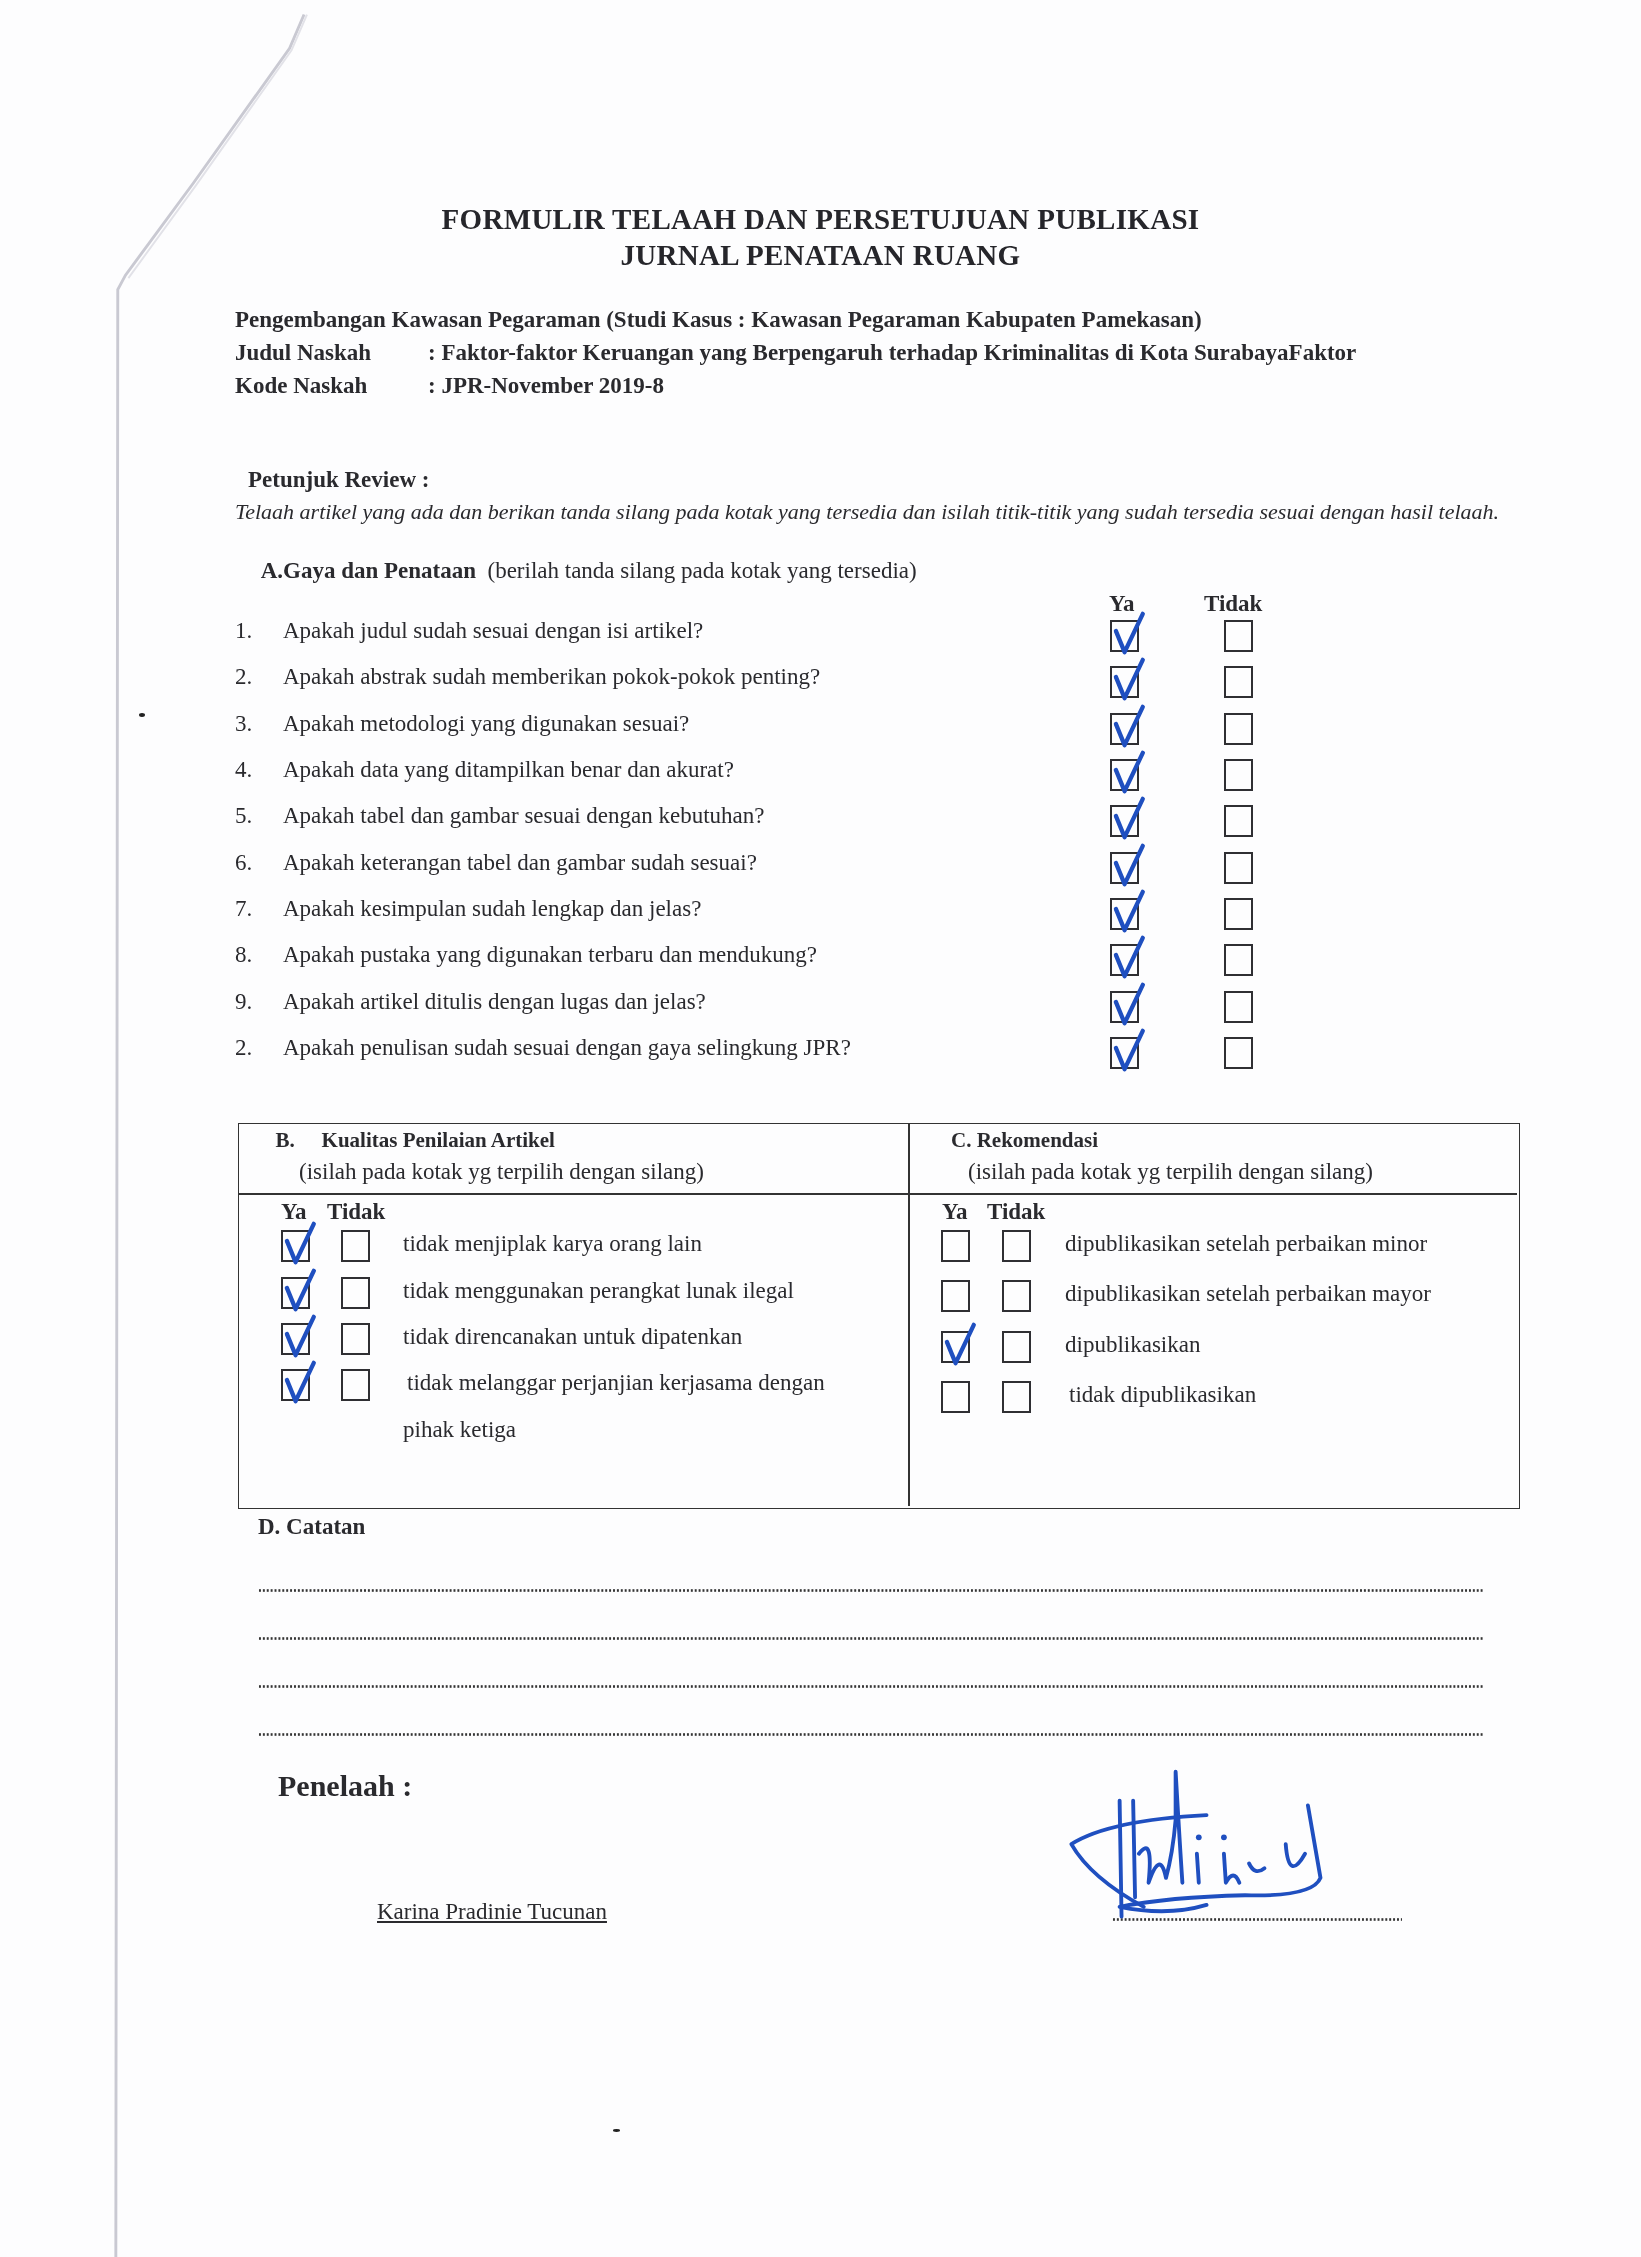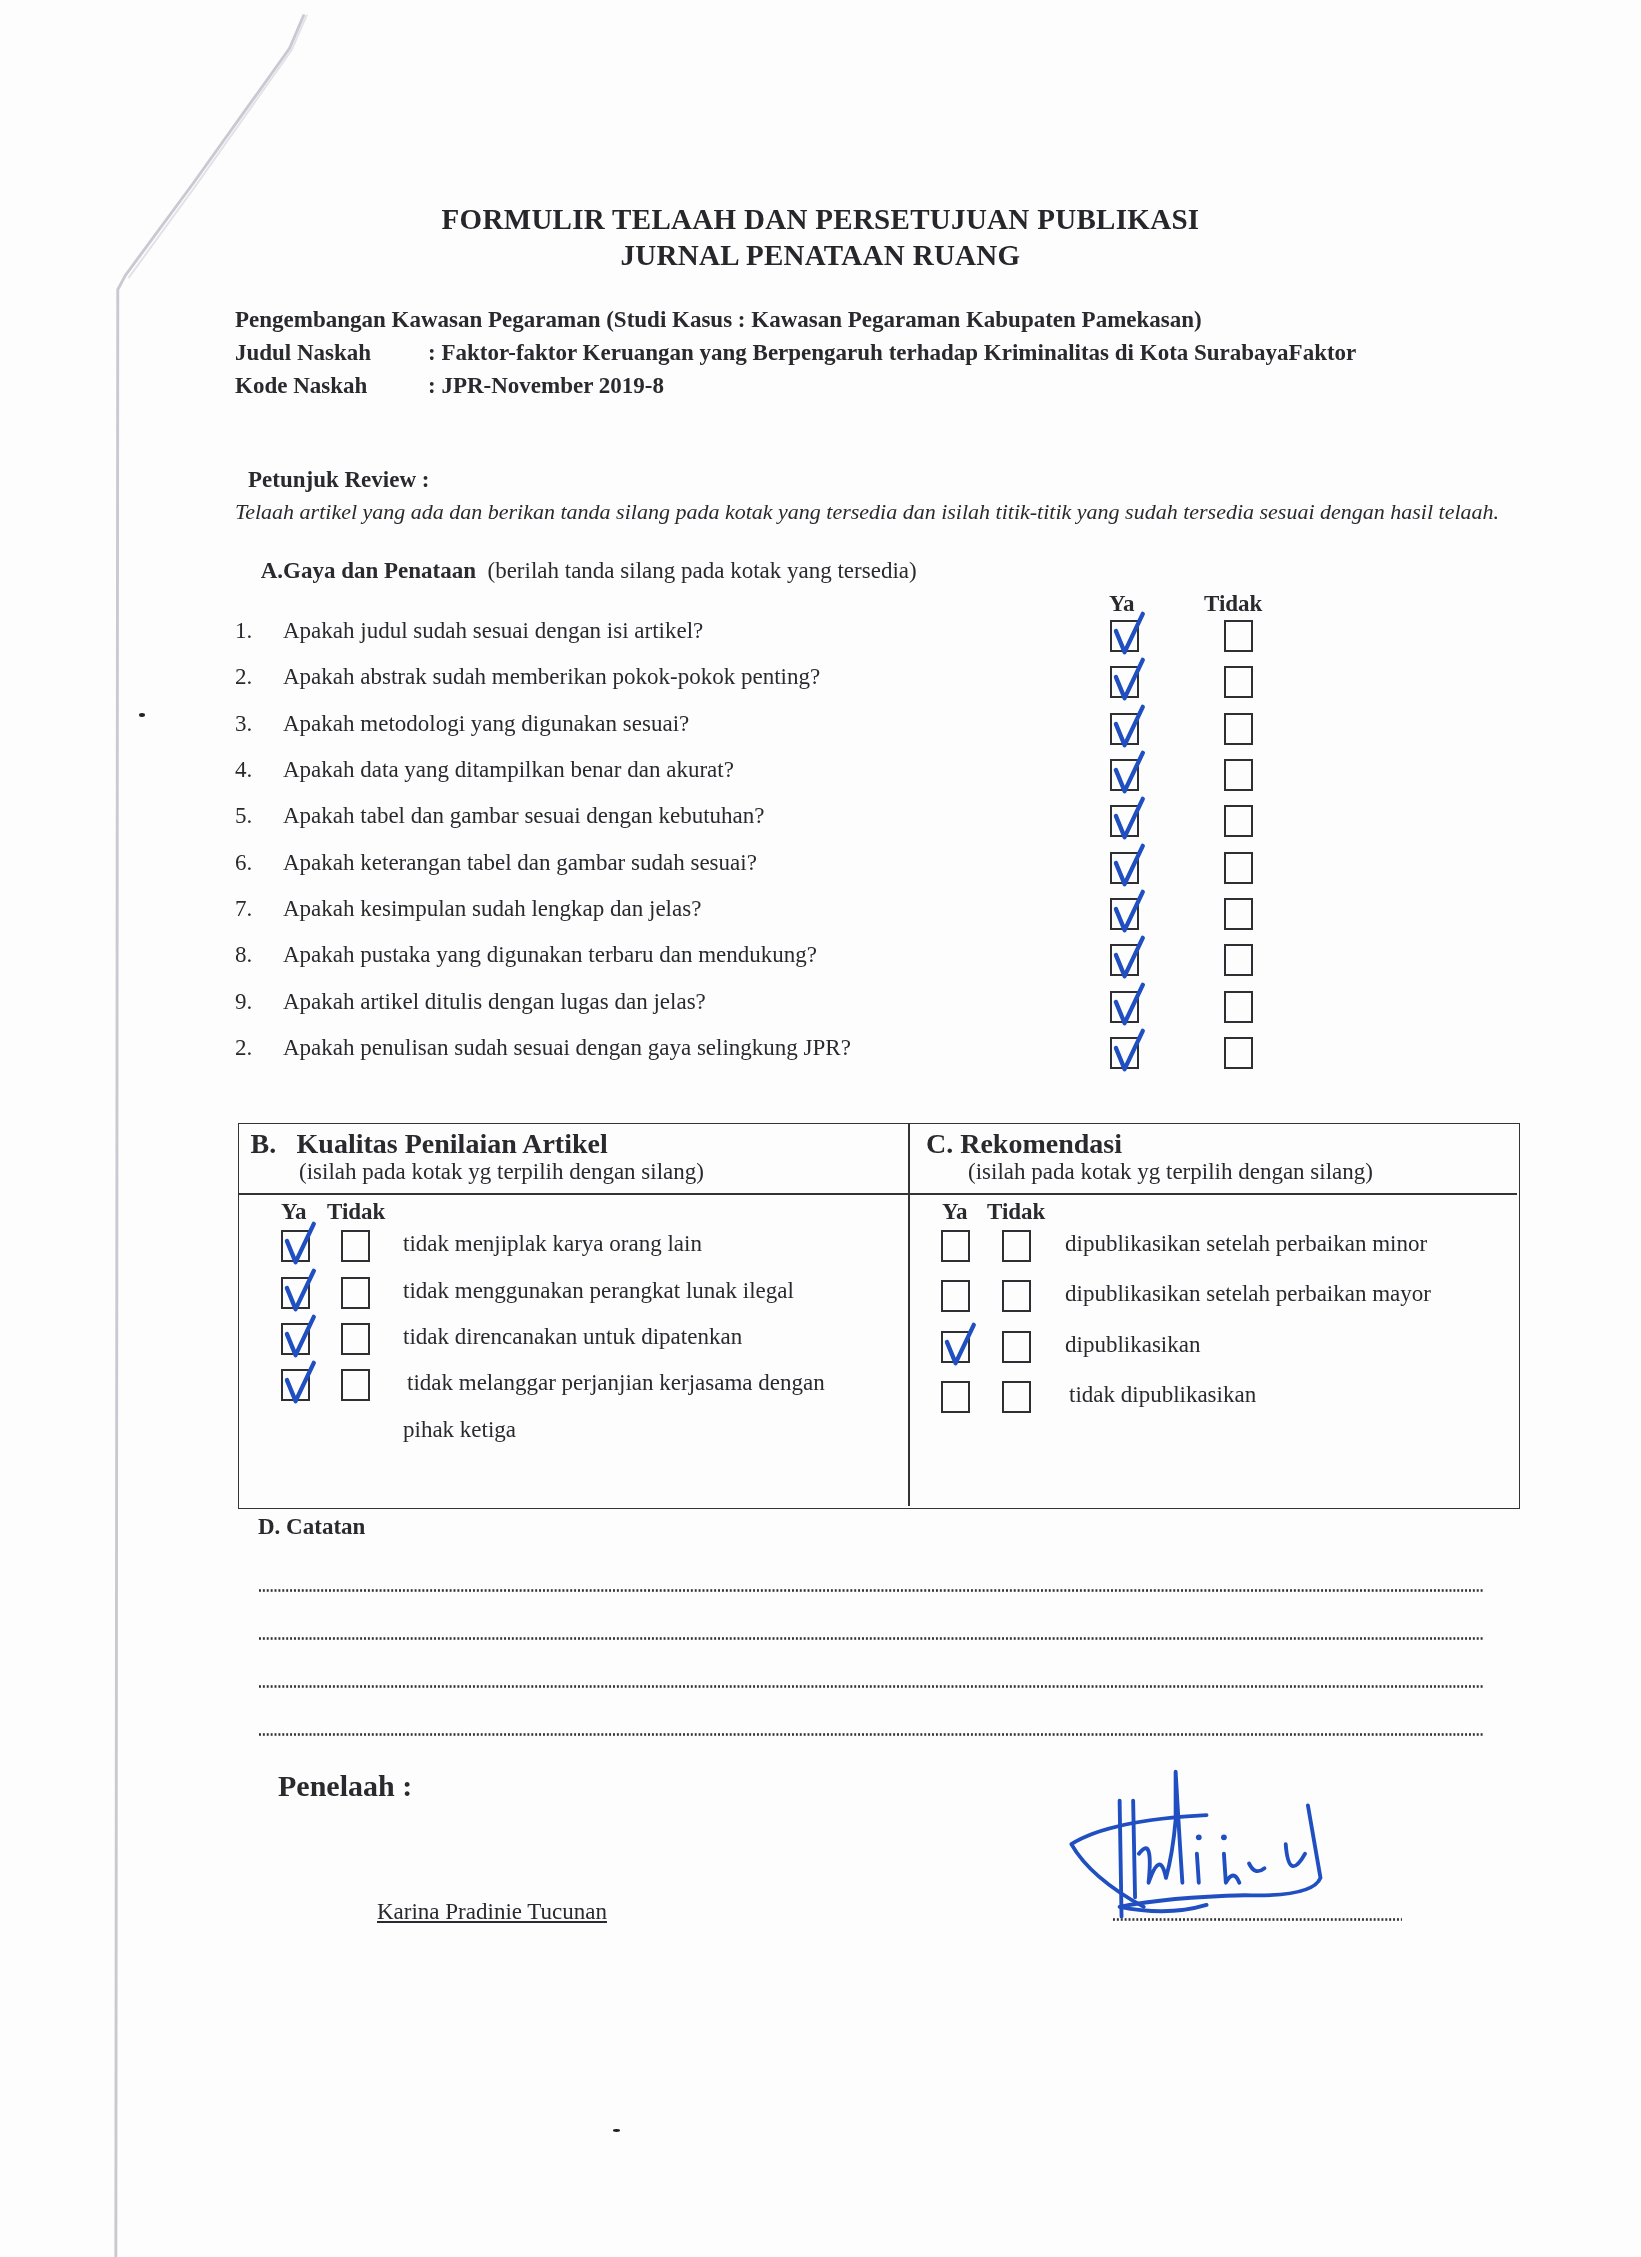--- a/index.html
+++ b/index.html
@@ -19,21 +19,21 @@
   .secA-head { left: 235px; top: 558px; font-size: 23px; text-align: right; }
   .secA-head b { font-weight: bold; }
   .colhead { top: 591px; font-weight: bold; font-size: 23px; }
   .q { left: 235px; font-size: 23px; }
   .q .num { display: inline-block; width: 48px; }
   .box { position: absolute; width: 29px; height: 32px; border: 2.4px solid #2f2f33; box-sizing: border-box; background: transparent; }
   .box svg { position: absolute; left: -5.8px; top: -11.6px; overflow: visible; }
   .bc-table { left: 238px; top: 1123px; width: 1282px; height: 386px; border: 1.9px solid #333; box-sizing: border-box; }
   .bc-mid { position: absolute; left: 669px; top: 0; width: 1.9px; height: 382px; background: #333; }
   .bc-hr { position: absolute; left: 0; top: 69px; width: 1278px; height: 1.9px; background: #333; }
-  .bc-head { font-size: 28px; }
+  .bc-head { font-size: 21px; margin-left: 25px; }
   .bc-head b { font-weight: bold; }
   .bc-sub { font-size: 23px; }
   .yt { font-weight: bold; font-size: 23px; }
   .opt { font-size: 23px; }
   .catatan-h { left: 258px; top: 1514px; font-weight: bold; font-size: 23px; }
   .dots { left: 258px; width: 1226px; height: 2.9px;
     background-image: radial-gradient(circle, #333 1px, transparent 1.4px);
     background-size: 3.9px 2.9px; background-repeat: repeat-x; }
   .penelaah { left: 235px; top: 1769px; font-weight: bold; font-size: 30px; margin-left: 43px; }
   .reviewer { left: 377px; top: 1899px; font-size: 23px; text-decoration: underline; }

